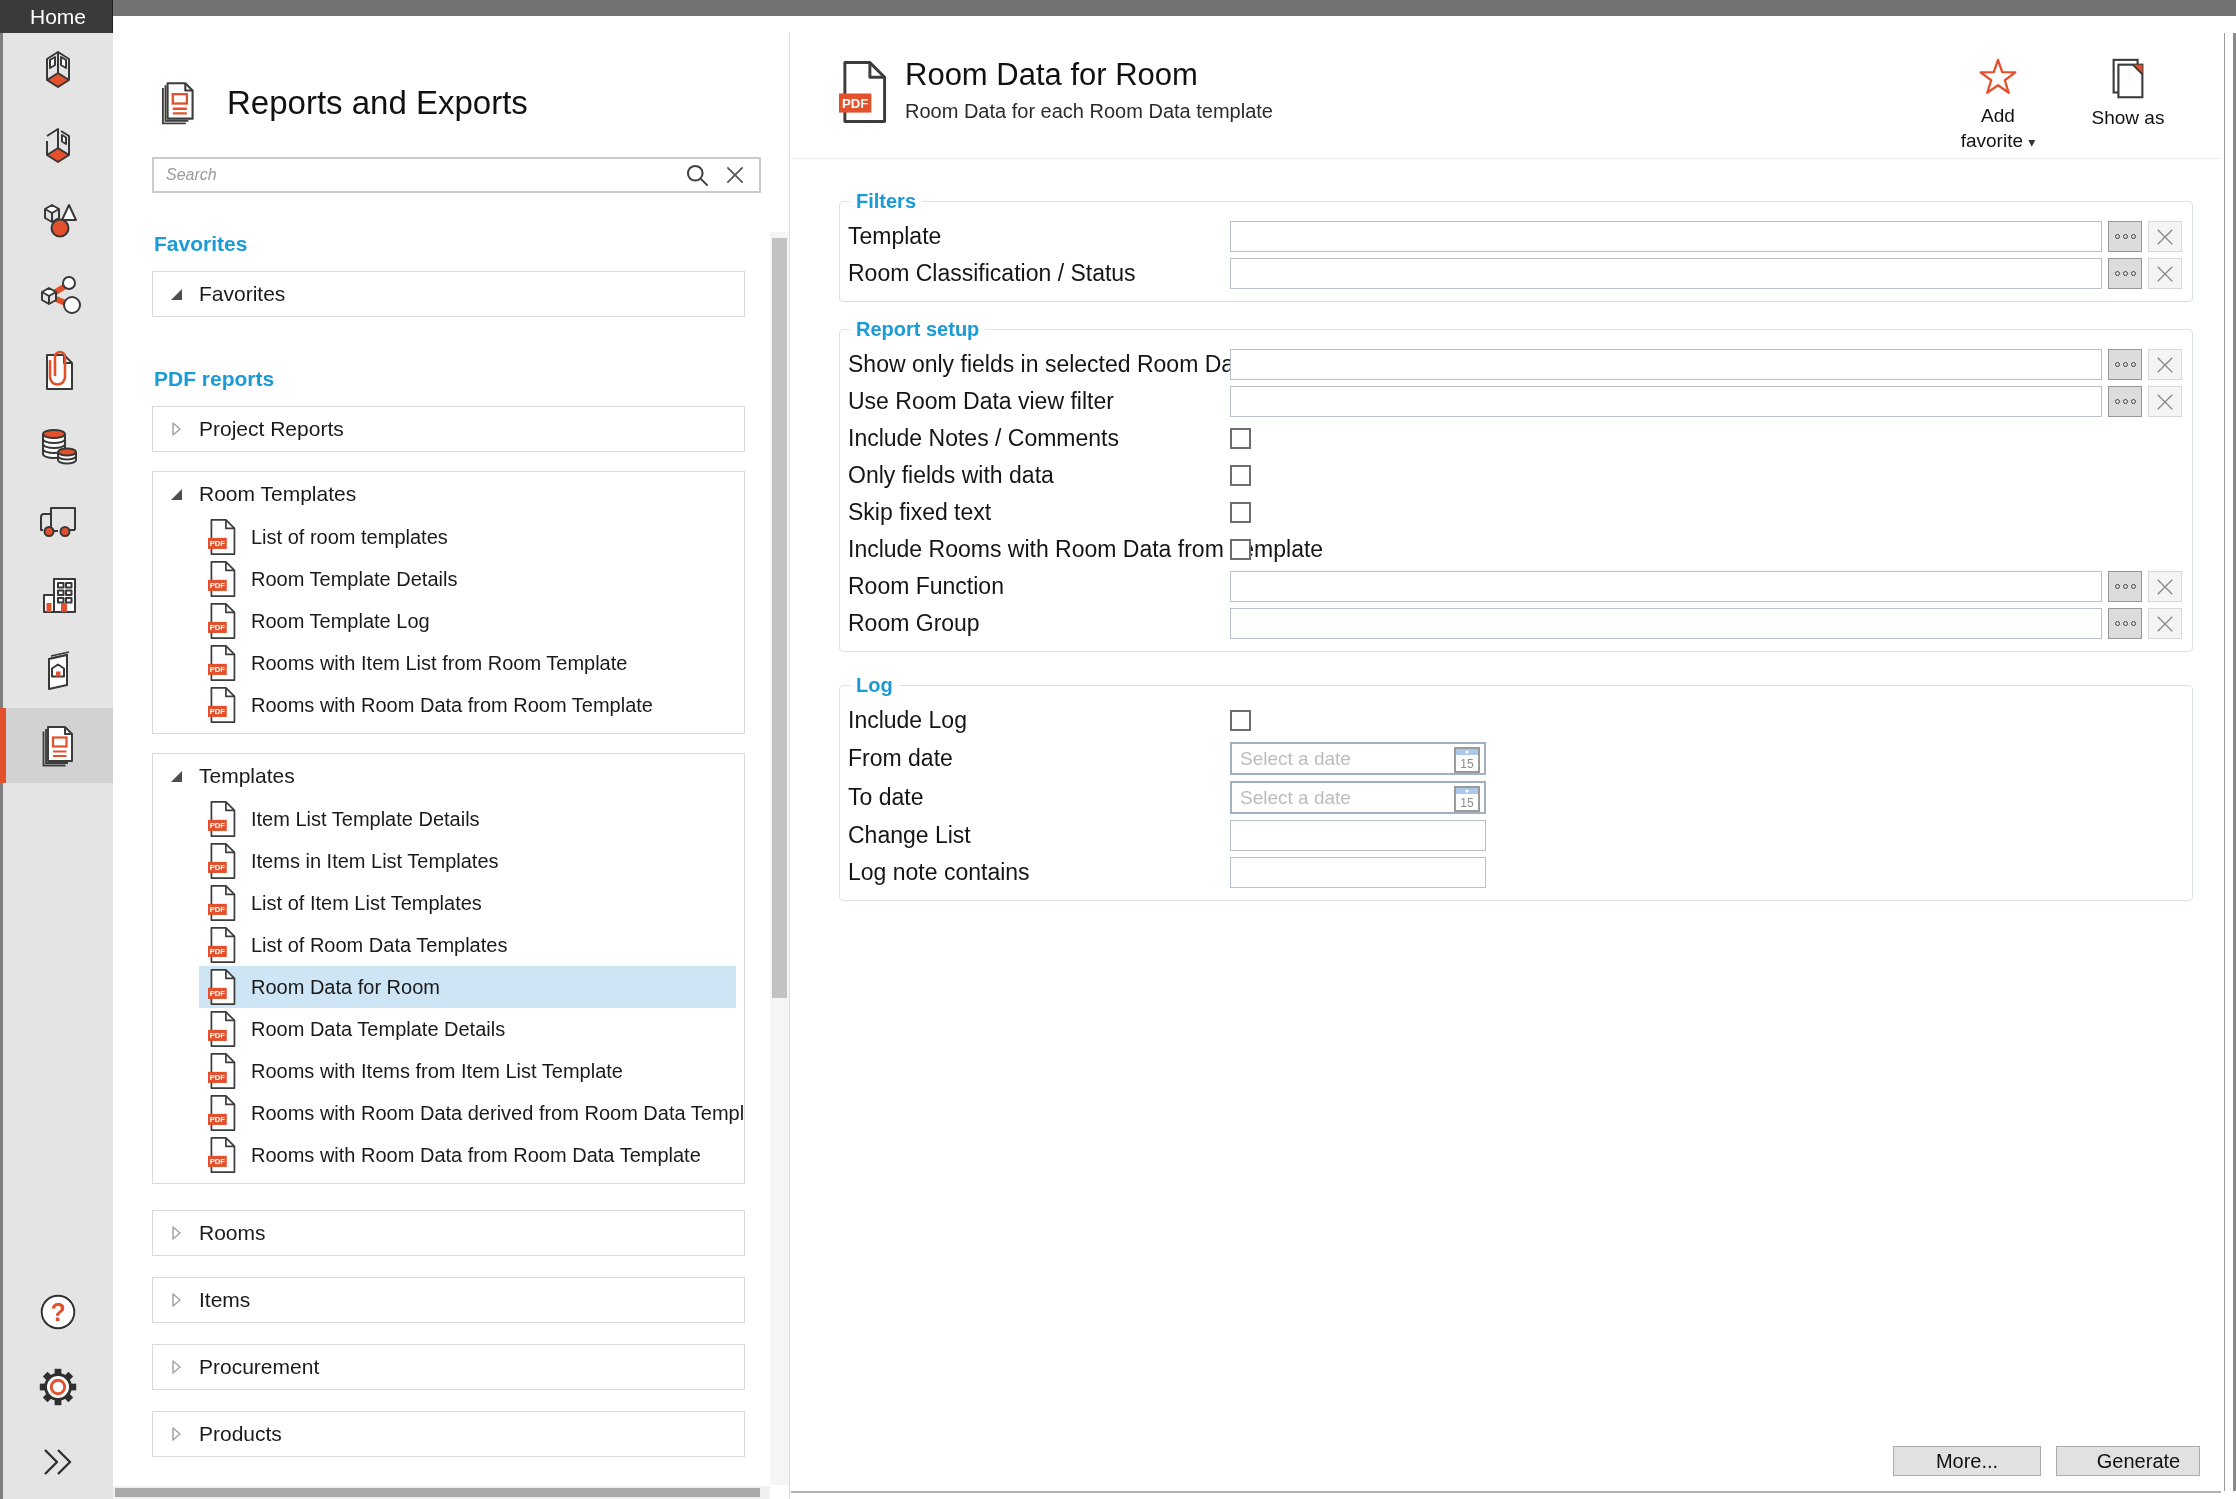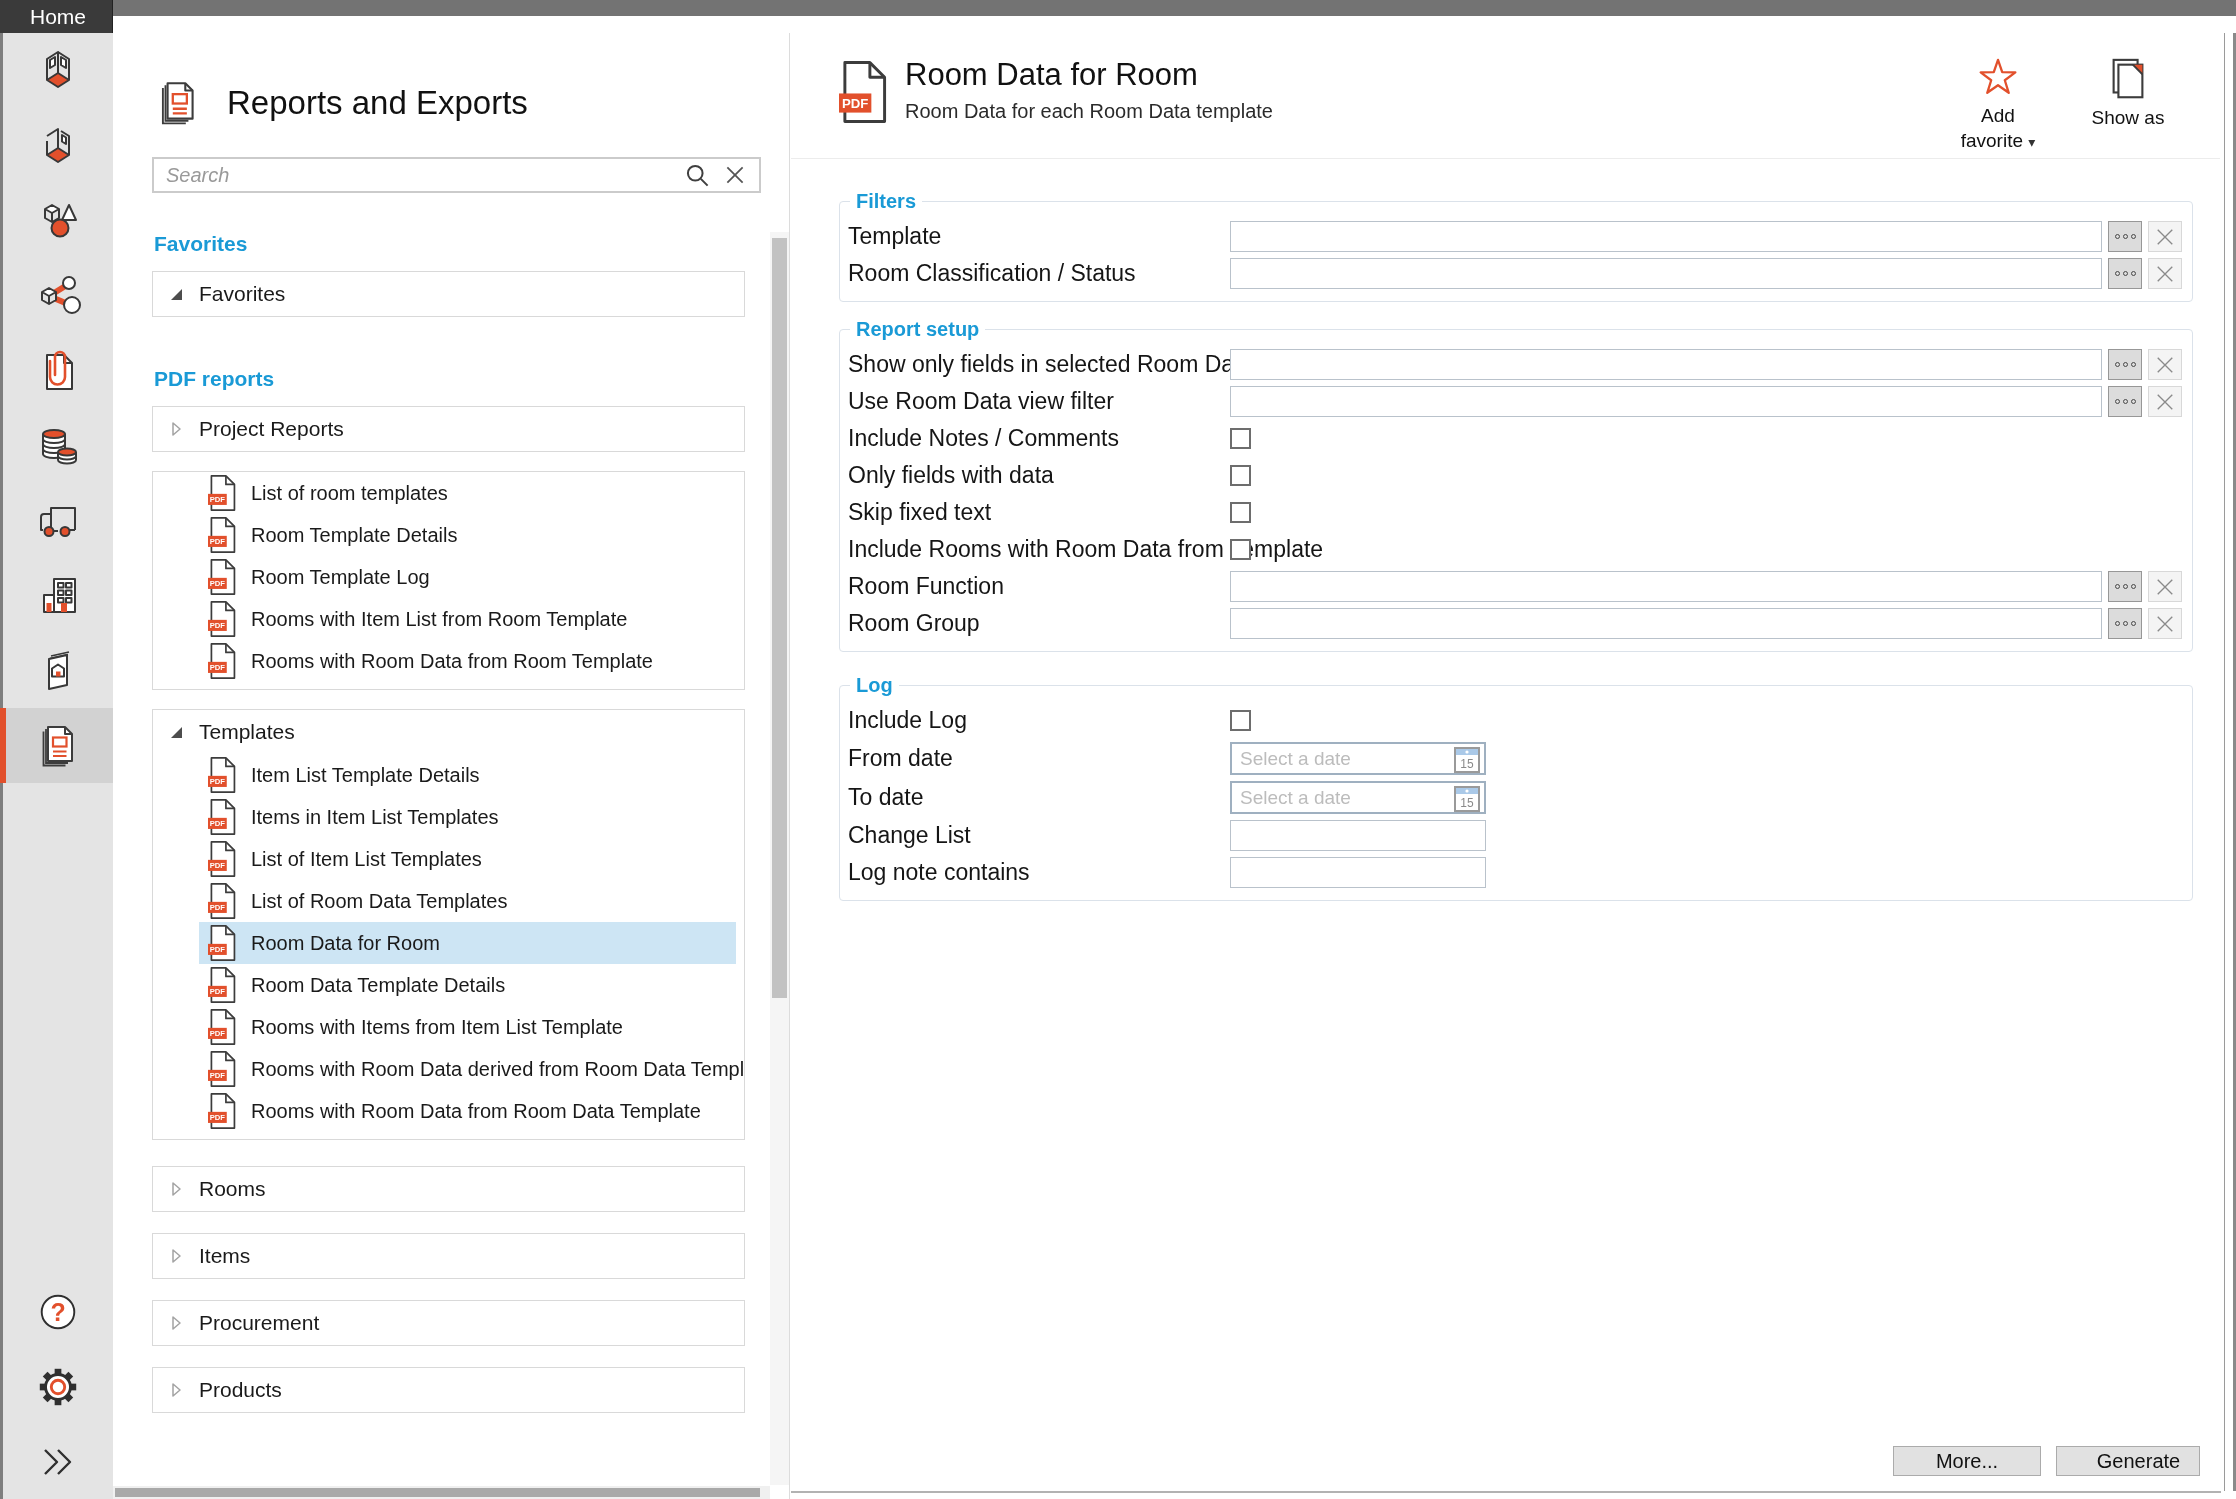--- a/index.html
+++ b/index.html
@@ -23,21 +23,21 @@
   .rail-spacer{flex:1 1 auto;}
   .rail svg{display:block;}
 
   
   .tree-panel{position:absolute;left:113px;top:33px;bottom:0;width:677px;background:#fff;
               border-right:1px solid #dcdcdc;}
   .tree-header{display:flex;align-items:center;gap:24px;margin:44px 0 0 40px;}
   .tree-title{font-size:33px;font-weight:300;color:#111;}
   .search-box{position:relative;margin:28px 28px 0 39px;height:36px;border:2px solid #cbcbcb;
               background:#fff;display:flex;align-items:center;}
-  .search-input{flex:1;border:none;outline:none;font-size:20px;color:#555;
+  .search-input{flex:1;border:none;outline:none;font-size:16px;color:#555;
                 padding:0 0 0 12px;font-family:inherit;background:transparent;min-width:0;}
   .search-input::placeholder{color:#9a9a9a;font-style:italic;opacity:1;}
   .search-box .sicon{flex:0 0 auto;display:flex;align-items:center;margin-right:12px;cursor:pointer;}
 
   .tree-scroll{position:absolute;top:199px;left:39px;right:44px;bottom:16px;overflow:hidden;}
   .heading-blue{color:#1a9ad6;font-size:21px;font-weight:bold;margin:0 0 15px 2px;}
   .group{border:1px solid #d9d9d9;background:#fff;margin-bottom:19px;}
   .group.gap-after{margin-bottom:50px;}
   .group.gap4{margin-bottom:21px;}
   .group-header{height:44px;display:flex;align-items:center;padding-left:16px;font-size:21px;
@@ -337,20 +337,26 @@
       <div class="group">
         <div class="group-header">
           <svg class="tri" width="14" height="14" viewBox="0 0 14 14">
               <use href="#sym-tri-col"></use>
             </svg>
           <span>Project Reports</span>
         </div>
       </div>
 
       <div class="group">
+        <div class="group-header">
+          <svg class="tri" width="14" height="14" viewBox="0 0 14 14">
+              <use href="#sym-tri-exp"></use>
+            </svg>
+          <span>Room Templates</span>
+        </div>
         <div class="group-items">
           <div class="tree-item">
             <svg class="pdficon" viewBox="0 0 34 42">
                 <use href="#sym-pdf"></use>
               </svg>
             <span>List of room templates</span>
           </div>
           <div class="tree-item">
             <svg class="pdficon" viewBox="0 0 34 42">
                 <use href="#sym-pdf"></use>

